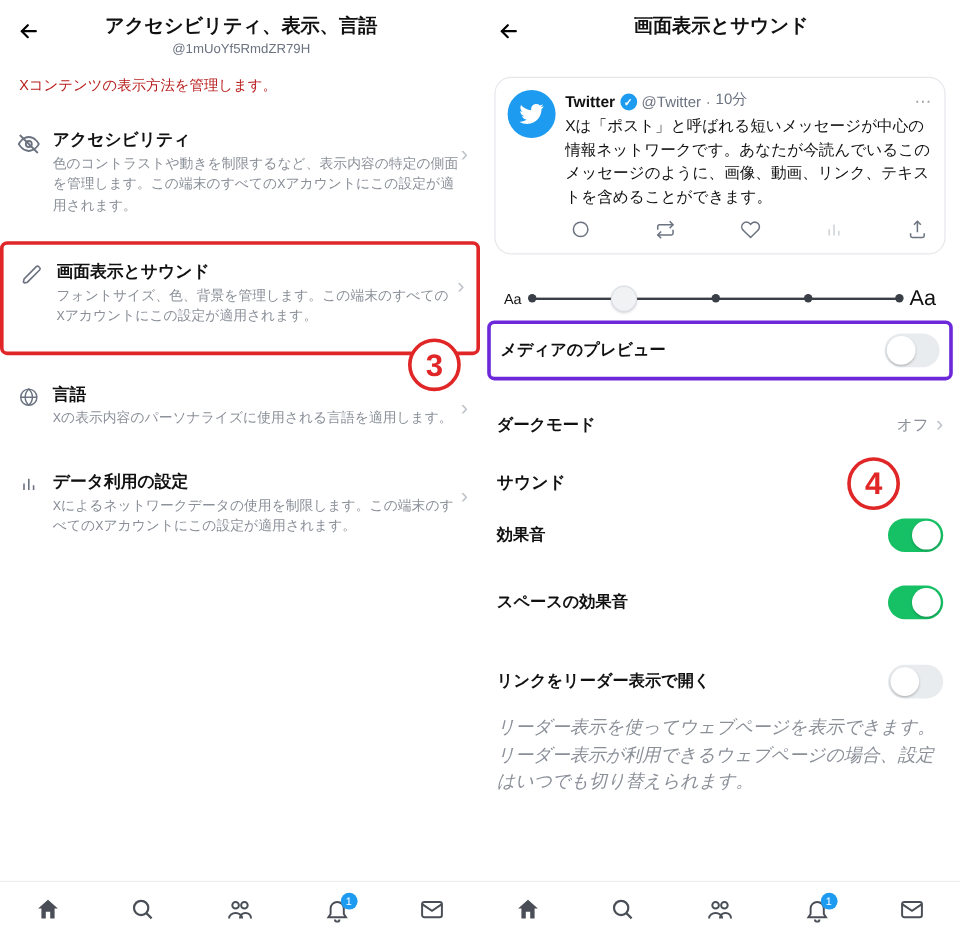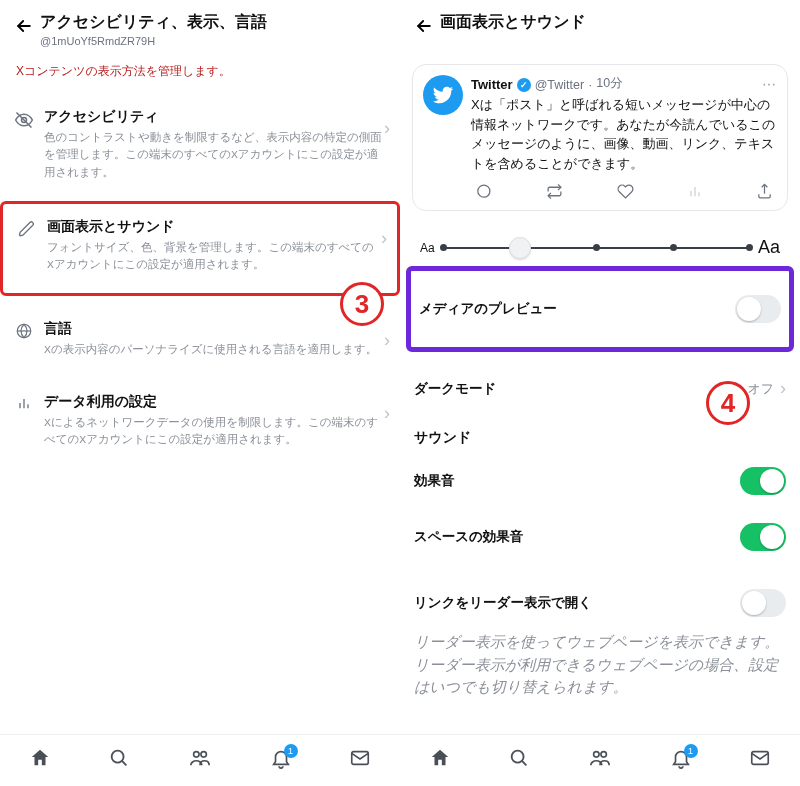--- a/index.html
+++ b/index.html
@@ -23,21 +23,21 @@
     display: flex;
     align-items: flex-start;
     padding: 12px 10px 6px 10px;
   }
   .hdr .back {
     font-size: 22px;
     color: #000;
     padding: 4px 6px 0 4px;
     line-height: 1;
   }
-  .hdr .titles { flex: 1; margin-right: 28px; }
+  .hdr .titles { flex: 1; text-align: center; margin-right: 28px; }
   .hdr .title {
     font-size: 16px;
     font-weight: 700;
     color: #111;
   }
   .hdr .subtitle {
     font-size: 11px;
     color: #6b7280;
     margin-top: 2px;
   }
@@ -146,24 +146,24 @@
   }
   
   .rset {
     display:flex; align-items:center;
     padding: 14px 14px;
   }
   .rset .rlbl { font-size: 13.5px; font-weight:700; color:#111; flex:1; }
   .rset .rsub { font-size:13px; color:#8a8f98; margin-right:6px; }
   .rset .chev { color:#bfc4cb; font-size:18px; }
   .rset.highlight {
-    border: 5px solid #6d28d9;
+    border: 3px solid #6d28d9;
     border-radius: 6px;
     margin: 0 6px;
-    padding: 24px 8px;
+    padding: 8px 8px;
   }
   .toggle {
     width: 46px; height: 28px; border-radius: 14px;
     position: relative; background:#e9ecef;
   }
   .toggle .knob {
     position:absolute; top:2px; width:24px; height:24px; border-radius:50%;
     background:#fff; box-shadow:0 1px 2px rgba(0,0,0,.25);
   }
   .toggle.off .knob { left:2px; }

